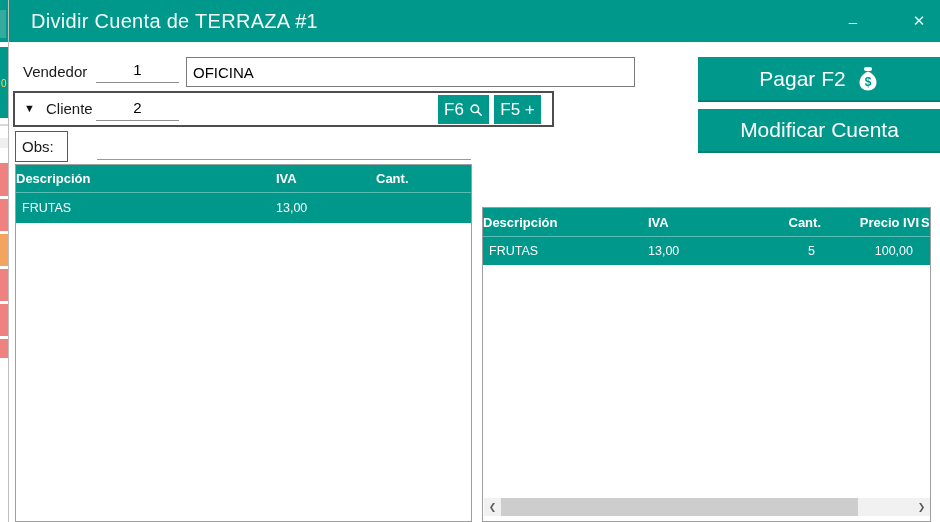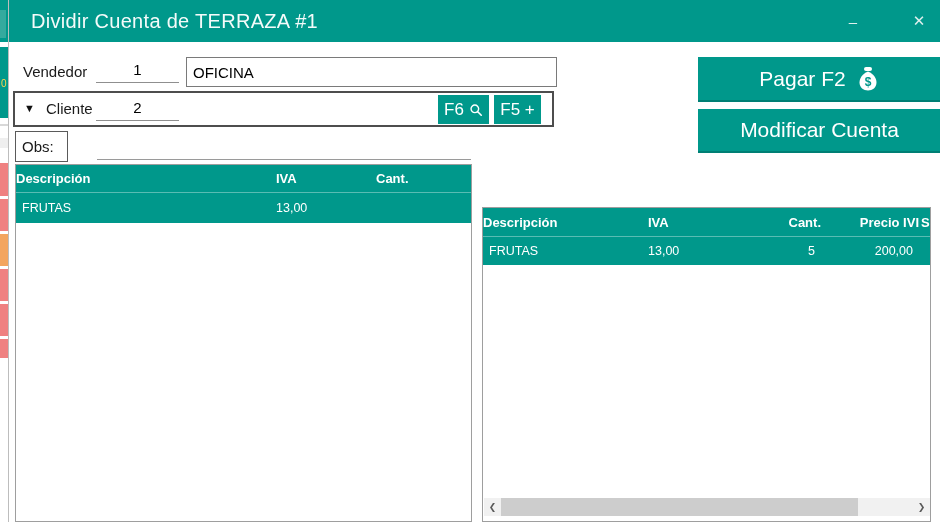--- a/index.html
+++ b/index.html
@@ -40,21 +40,21 @@
   .cap-btn{position:absolute;top:0;height:42px;width:34px;display:flex;align-items:center;justify-content:center;color:#dff0ee;cursor:default;}
   .cap-min{right:70px;font-size:15px;}
   .cap-close{right:4px;font-size:15px;}
 
   
   .lbl{position:absolute;font-size:15px;color:#1a1a1a;white-space:nowrap;}
   .lbl-vendedor{left:14px;top:63px;}
   .underfield{position:absolute;height:26px;border:none;border-bottom:1px solid #8f8f8f;background:transparent;text-align:center;font-size:15px;font-family:inherit;outline:none;}
   .fld-vend-code{left:87px;top:57px;width:83px;}
   .boxfield{position:absolute;border:1px solid #7a7a7a;background:#fff;font-size:15px;font-family:inherit;padding-left:6px;outline:none;}
-  .fld-vend-name{left:177px;top:57px;width:371px;height:30px;}
+  .fld-vend-name{left:177px;top:57px;width:449px;height:30px;}
 
   .cliente-group{position:absolute;left:4px;top:91px;width:541px;height:36px;border:2px solid #4d4d4d;background:#fff;}
   .cli-caret{position:absolute;left:9px;top:9px;font-size:11px;color:#111;}
   .lbl-cliente{left:31px;top:7px;position:absolute;font-size:15px;}
   .fld-cli-code{left:81px;top:2px;width:83px;}
   .fld-cli-name{left:172px;top:3px;width:246px;height:26px;}
   .mini-btn{position:absolute;top:2px;height:29px;background:var(--teal);color:#fff;border:none;font-size:17px;font-family:inherit;display:flex;align-items:center;justify-content:center;gap:5px;cursor:pointer;}
   .btn-f6{left:423px;width:51px;}
   .btn-f5{left:479px;width:47px;}
 
@@ -198,21 +198,21 @@
       <span class="cell rt-desc c-center">Descripción</span>
       <span class="cell rt-iva c-center">IVA</span>
       <span class="cell rt-cant c-right">Cant.</span>
       <span class="cell rt-precio c-right">Precio IVI</span>
       <span class="cell rt-sub">Subtotal</span>
     </div>
     <div class="trow">
       <span class="cell rt-desc-val">FRUTAS</span>
       <span class="cell rt-iva c-center">13,00</span>
       <span class="cell rt-cant-val c-right">5</span>
-      <span class="cell rt-precio-val c-right">200,00</span>
+      <span class="cell rt-precio-val c-right">100,00</span>
       <span class="cell rt-sub"></span>
     </div>
 
     <div class="hscroll">
       <span class="hs-arrow hs-left">❮</span>
       <div class="hs-thumb"></div>
       <span class="hs-arrow hs-right">❯</span>
     </div>
   </div>
 

